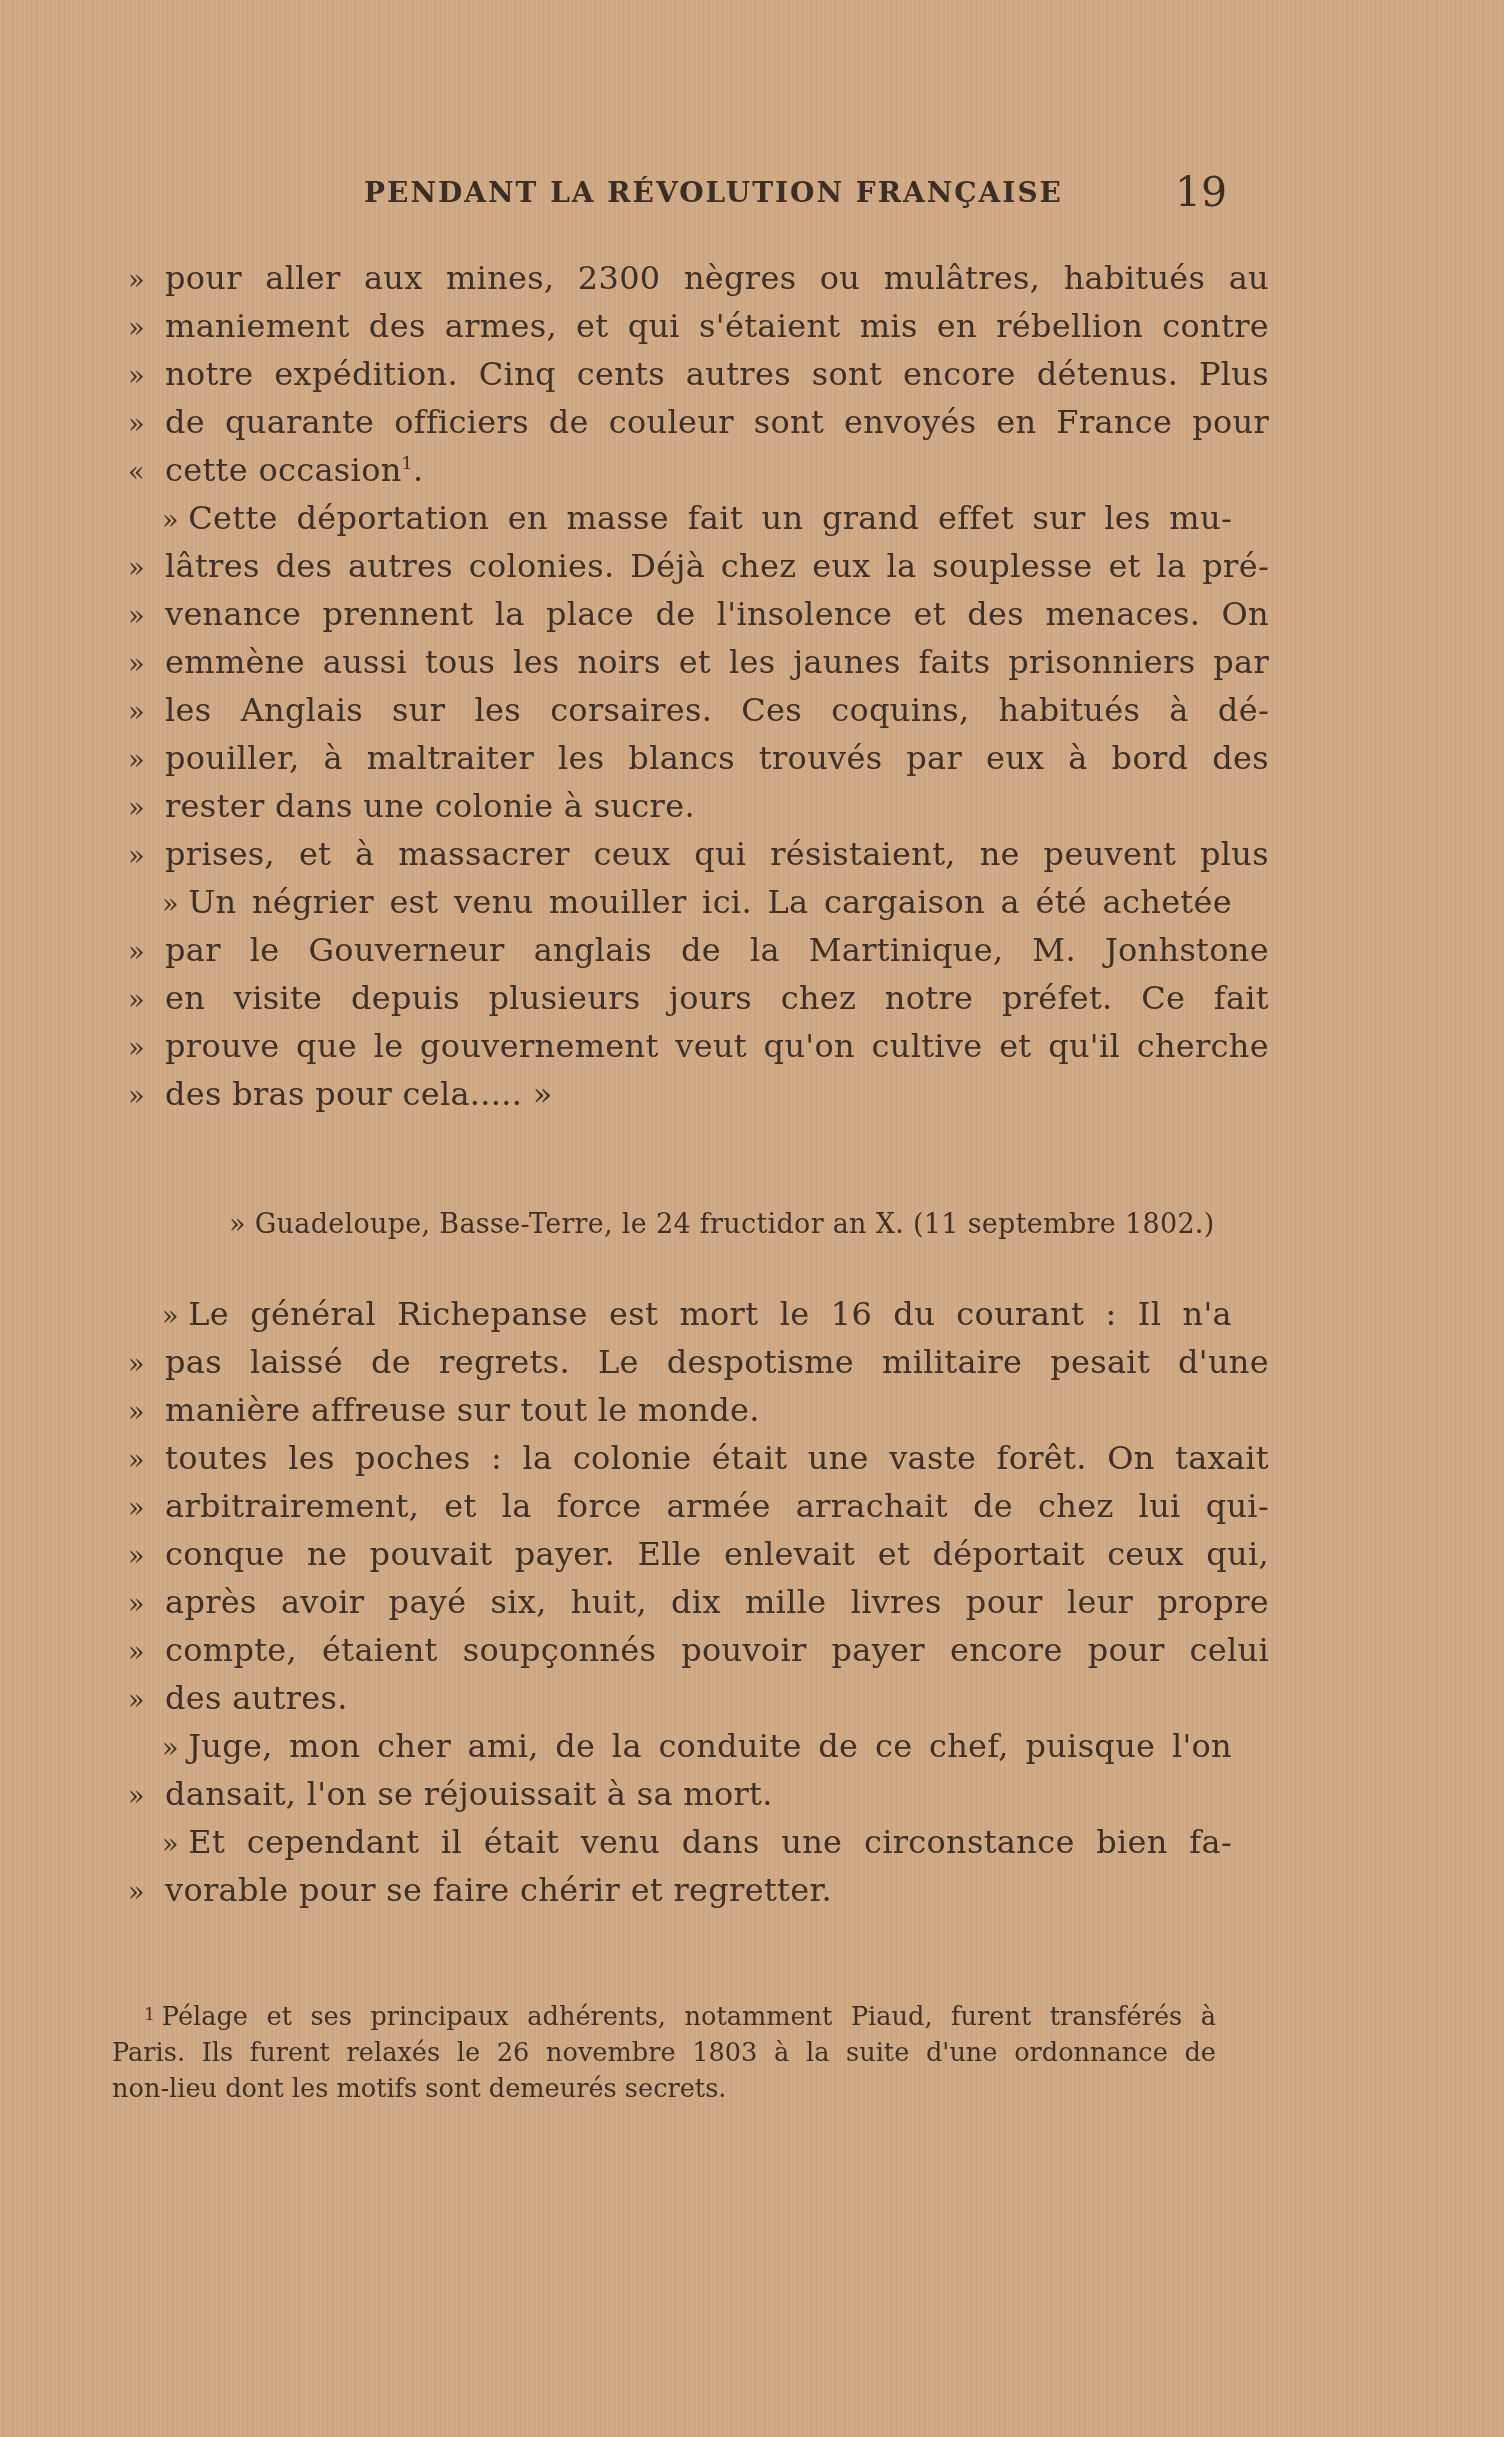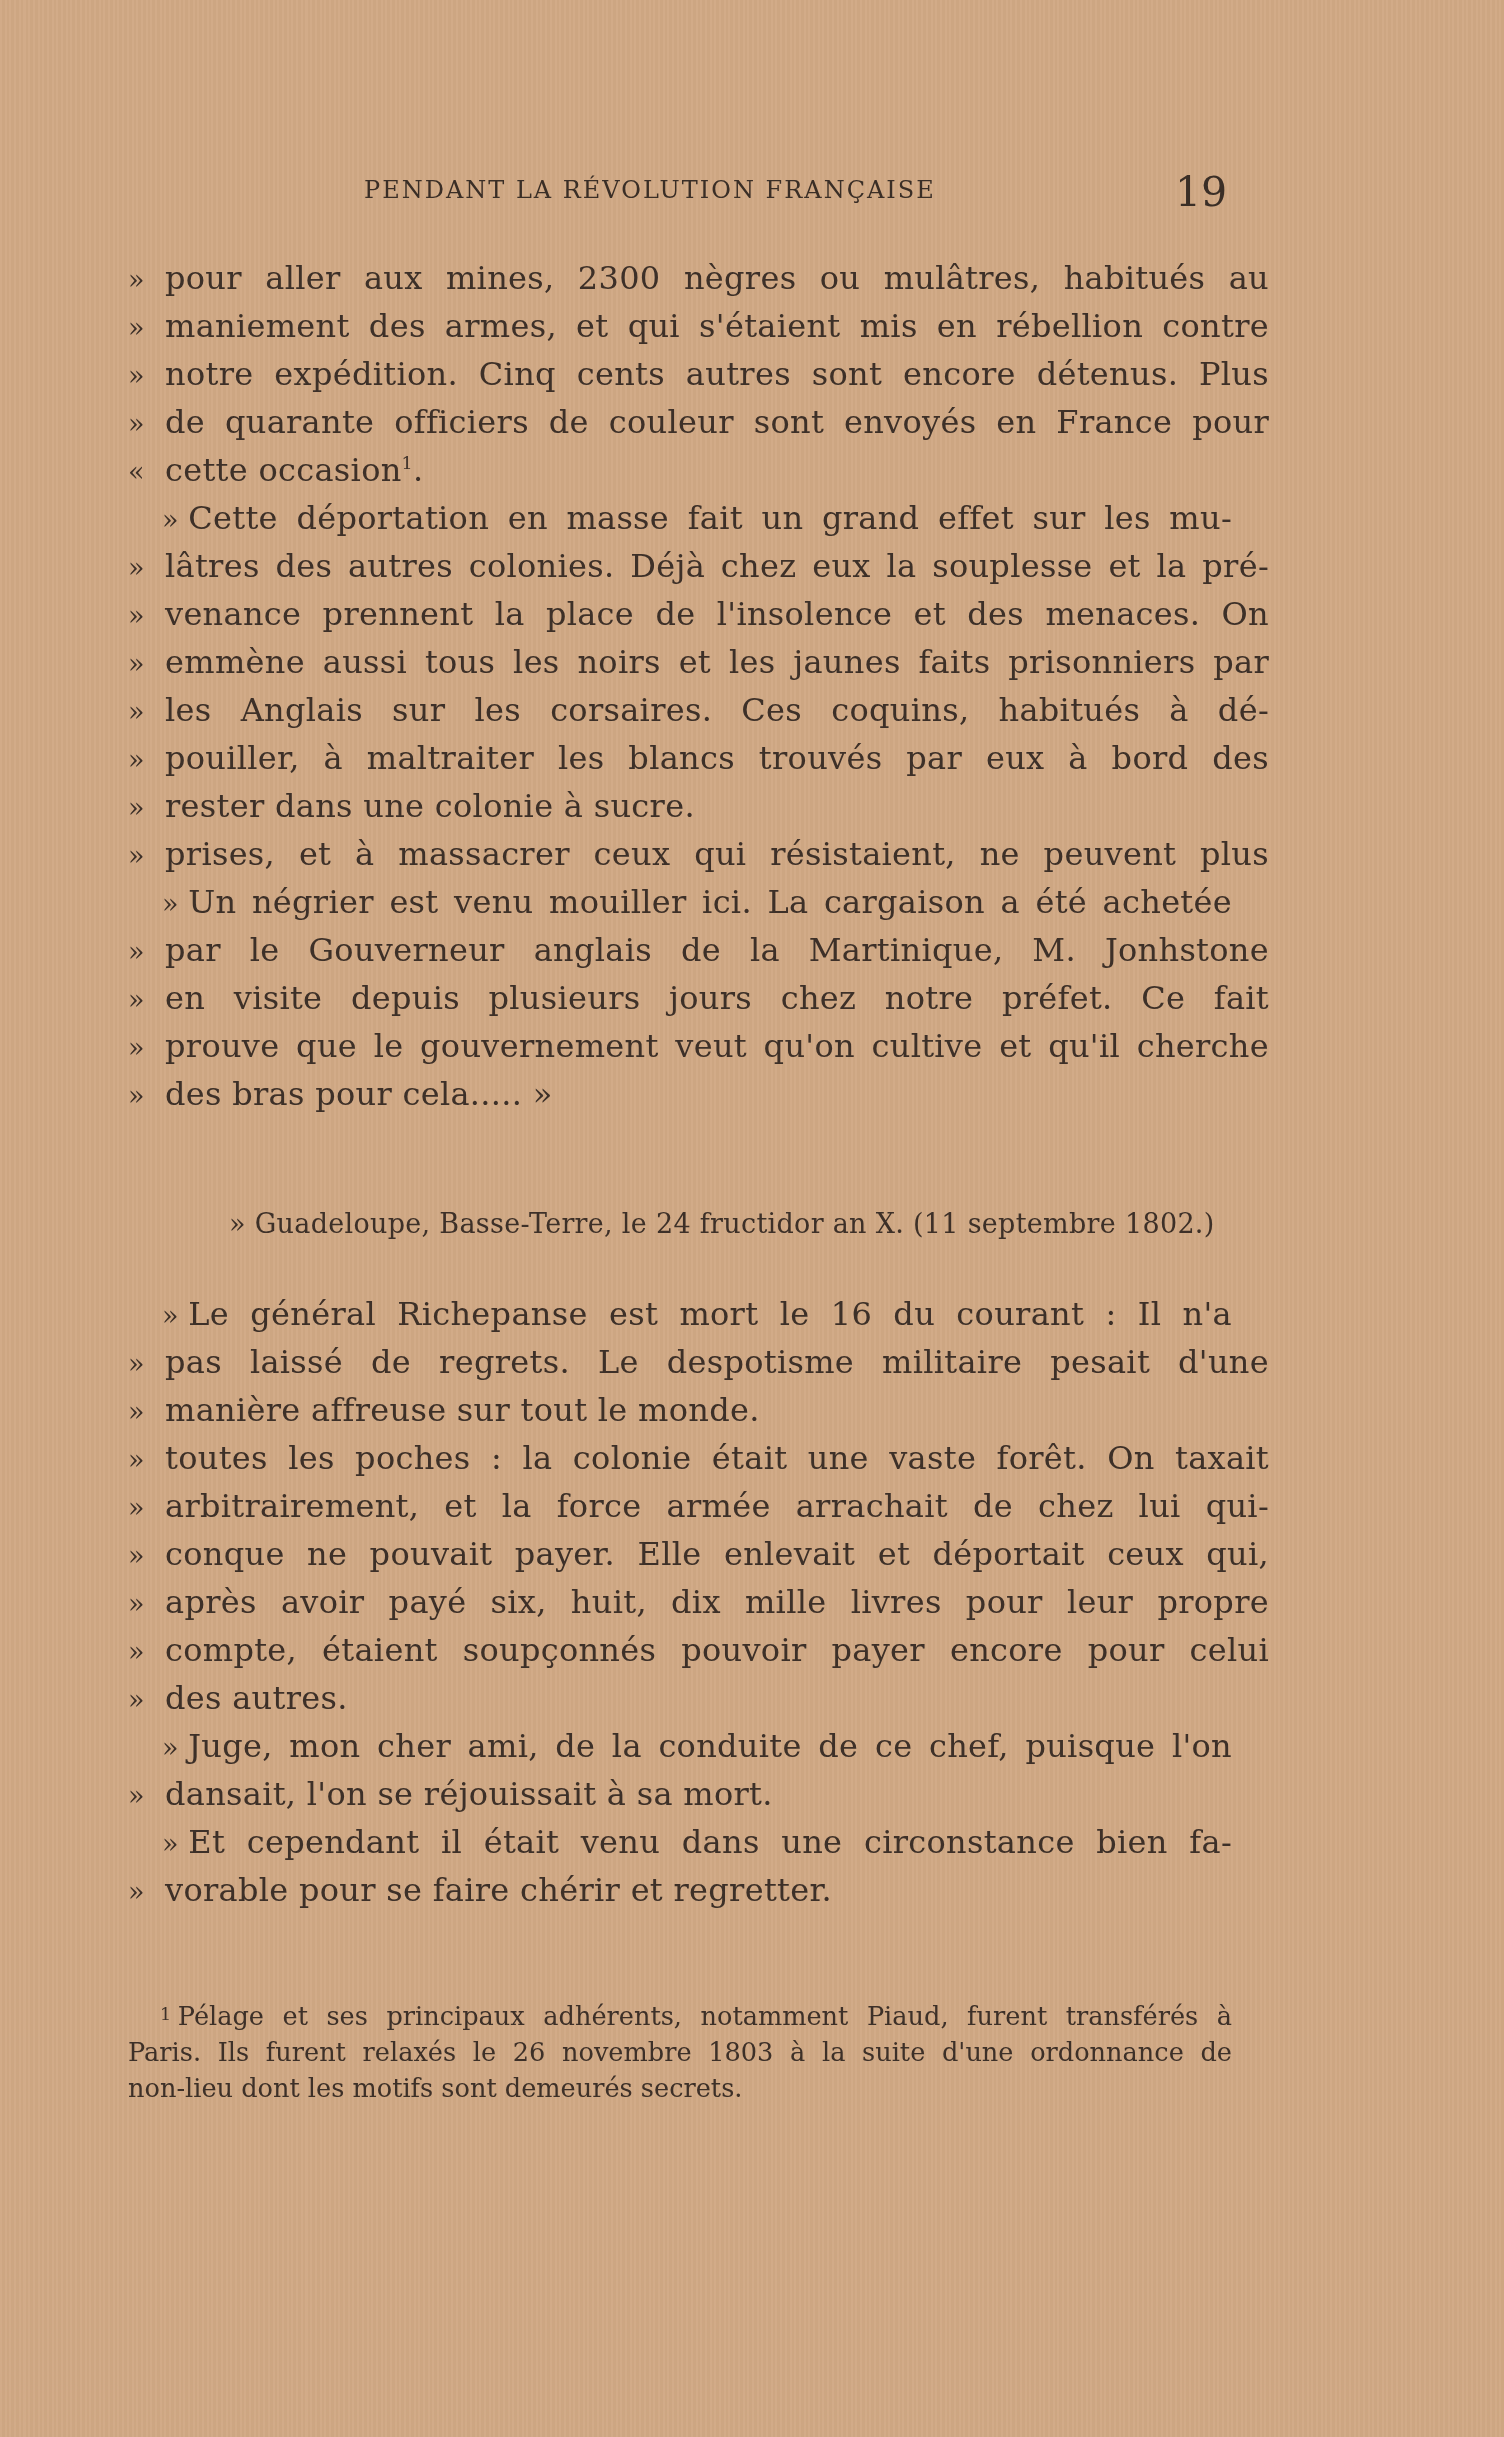--- a/index.html
+++ b/index.html
@@ -7,21 +7,21 @@
     width: 1505px; height: 2438px;
     background: #d1a985;
     background-image: repeating-linear-gradient(90deg, rgba(255,255,255,0.025) 0px, rgba(255,255,255,0.025) 2px, rgba(0,0,0,0.02) 2px, rgba(0,0,0,0.02) 4.7px);
     position: relative; overflow: hidden;
     font-family: "DejaVu Serif", "Liberation Serif", serif;
     color: #3d3028;
   }
   .page { position: absolute; left: 0; top: 0; width: 1505px; height: 2438px; }
   .running-head {
     position: absolute; top: 176px; left: 364px; width: 862px;
-    font-size: 24px; letter-spacing: 2px; font-weight: 400;
+    font-size: 28px; letter-spacing: 2px; font-weight: 700;
     color: #3a2e26;
   }
   .page-number {
     position: absolute; top: 168px; left: 1175px;
     font-size: 41px; color: #3a2e26;
   }
   .body-lines { position: absolute; left: 128px; top: 254px; width: 1145px; }
   .line {
     position: relative; height: 48px; line-height: 48px;
     font-size: 32px; white-space: nowrap;
@@ -34,21 +34,21 @@
   .line.short .txt { text-align-last: left; }
   .line.indent .mark { width: 0; }
   .line.indent .txt { width: 1104px; padding-left: 34px; box-sizing: border-box; }
   .line.indent .txt .q { font-size: 27px; margin-right: 9.4px; }
   .dateline {
     position: absolute; left: 229px; top: 1208px;
     font-size: 27px; white-space: nowrap; letter-spacing: 0.3px;
   }
   .letter2 { position: absolute; left: 128px; top: 1290px; width: 1145px; }
   .footnote {
-    position: absolute; left: 128px; top: 1996px; width: 1104px;
+    position: absolute; left: 112px; top: 1996px; width: 1104px;
     font-size: 25.6px; line-height: 36px;
   }
   .footnote .fl { white-space: nowrap; text-align: justify; text-align-last: justify; }
   .footnote .fl.short { text-align-last: left; }
   .footnote .fl.first { padding-left: 32px; }
   .footnote .sup { font-size: 17.5px; vertical-align: 5.4px; margin-right: 6.7px; }
   sup.note { font-size: 17.5px; vertical-align: 12px; line-height: 0; }
 </style>
 </head>
 <body>

